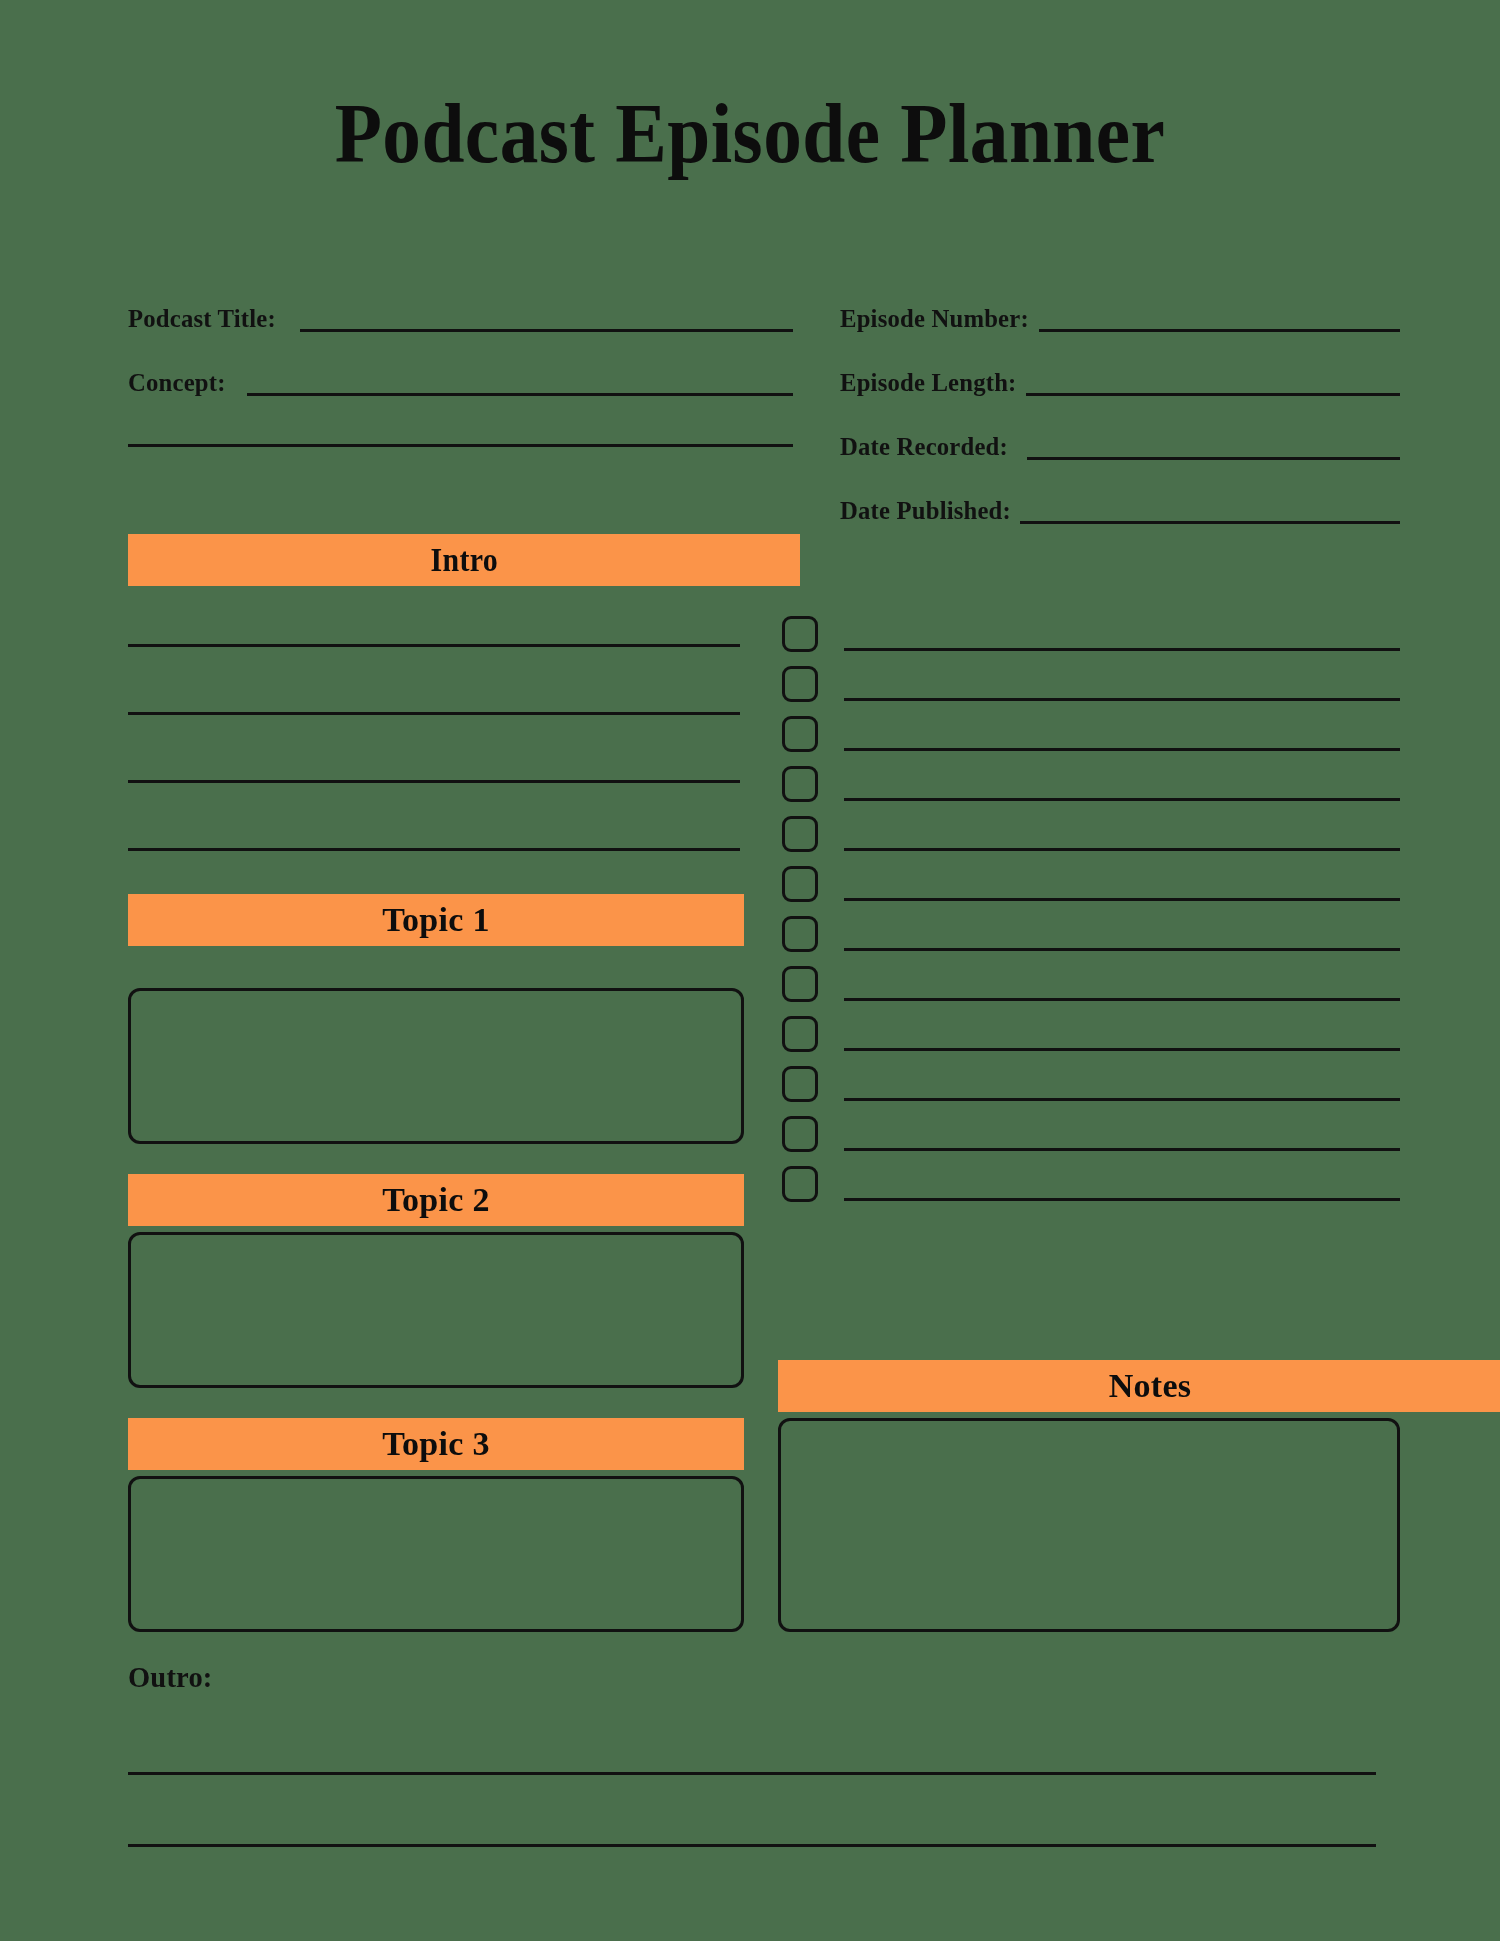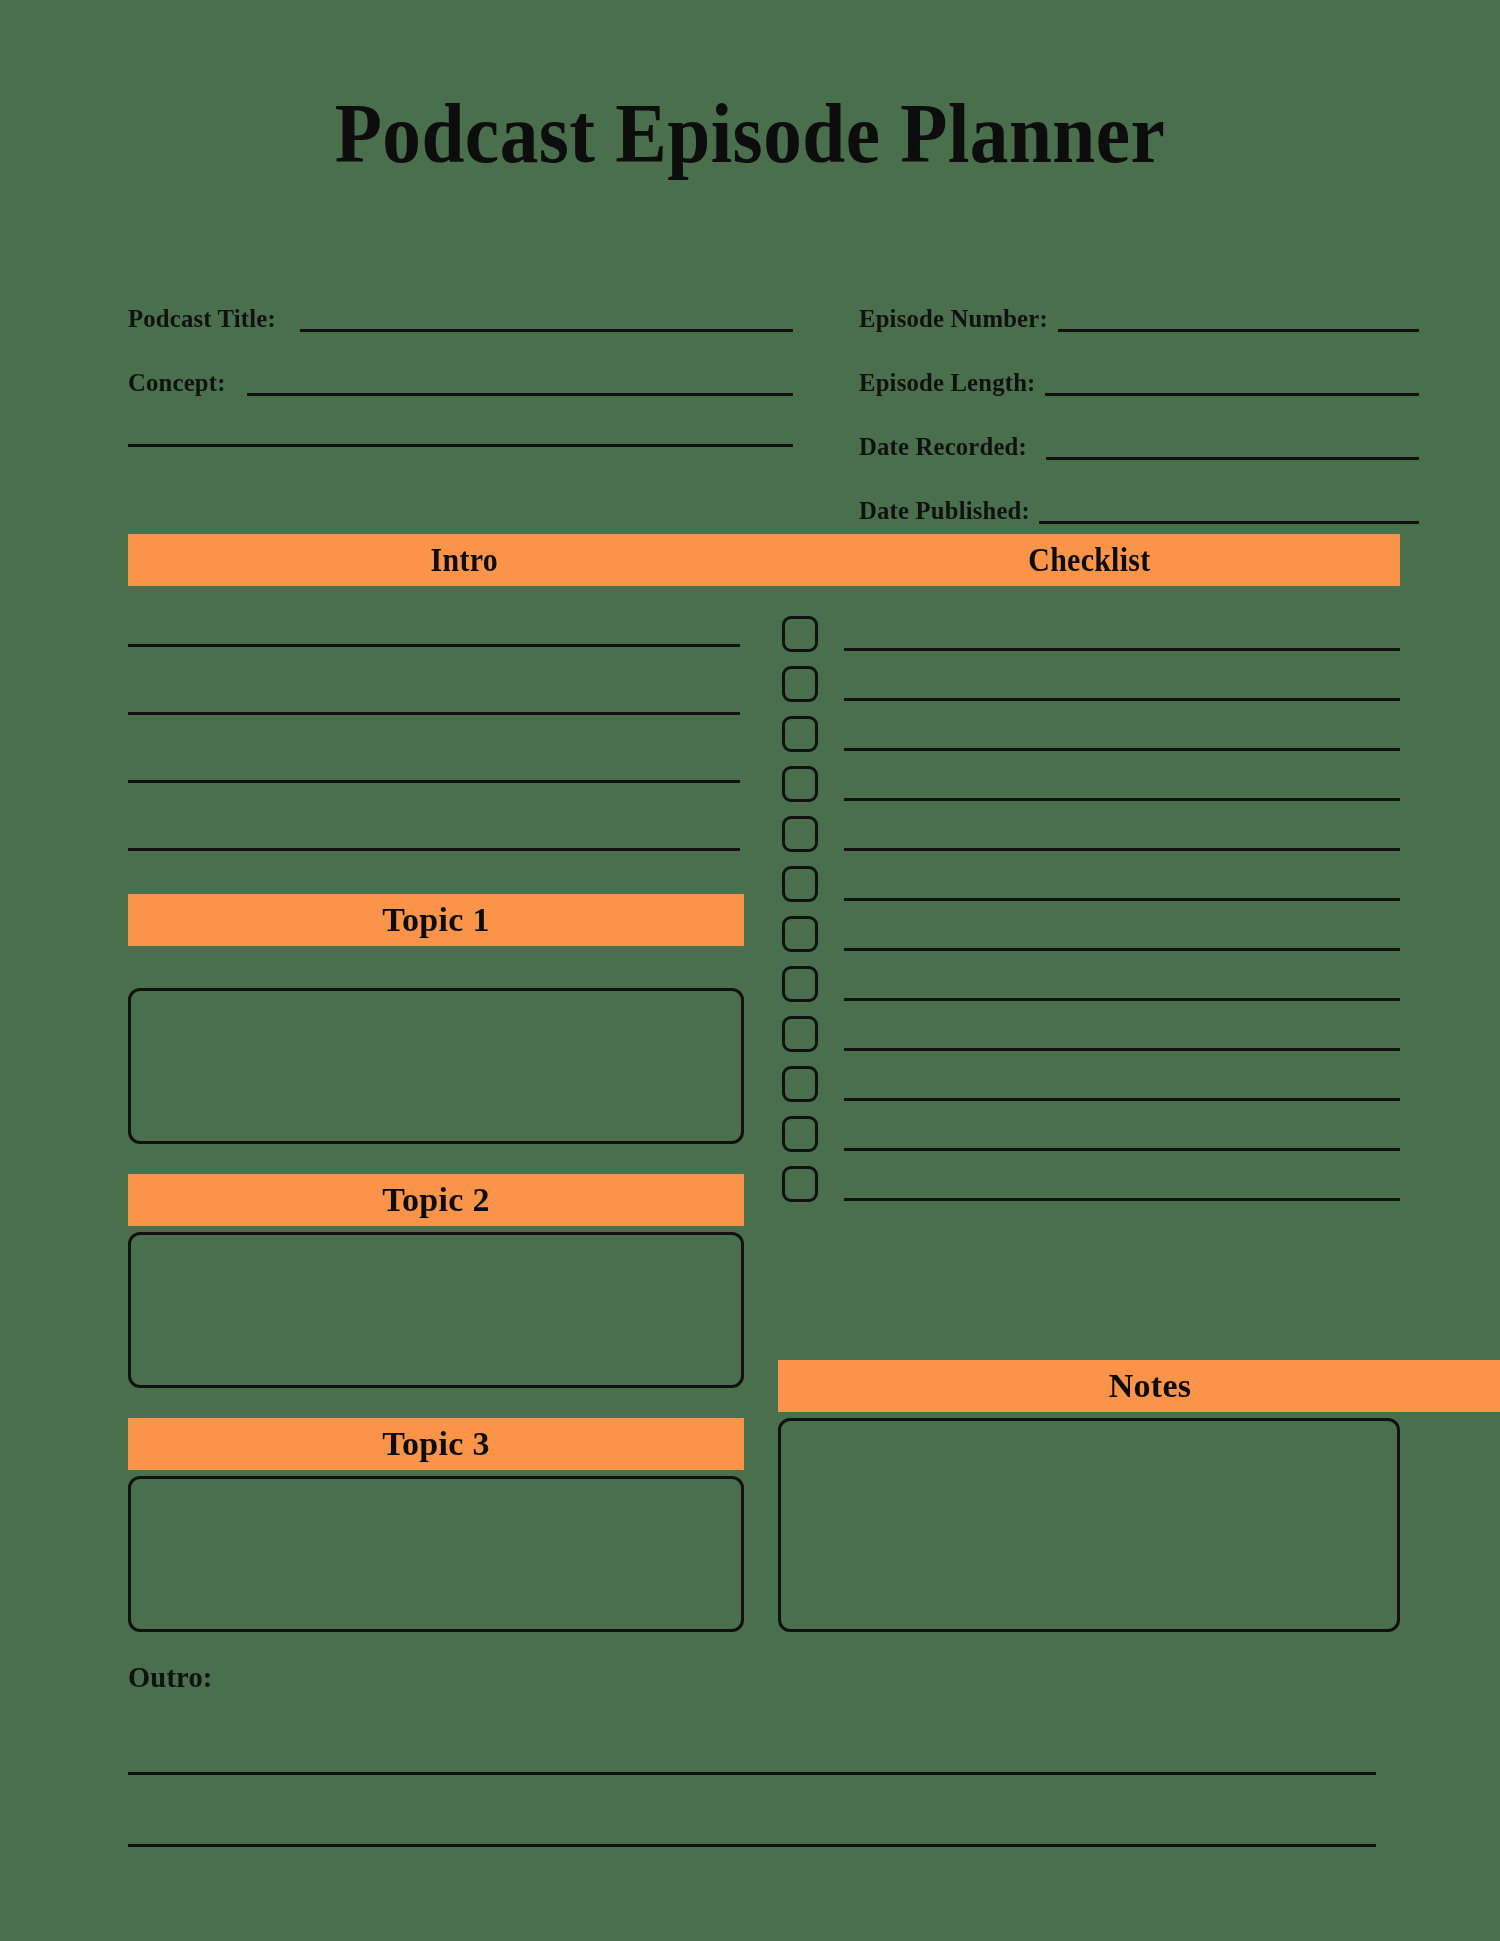--- a/index.html
+++ b/index.html
@@ -51,21 +51,20 @@
     position: absolute;
     left: 0;
     top: 0;
     width: 665px;
   }
   .meta-col-right {
     position: absolute;
     left: 712px;
     top: 0;
     width: 560px;
-    margin-left: 19px;
   }
 
   .field {
     display: flex;
     align-items: flex-end;
     height: 64px;
   }
   .field-label {
     font-weight: bold;
     font-size: 26px;
@@ -241,23 +240,20 @@
   <div class="bar" style="left:128px; top:1174px; width:616px; height:52px;">
     <span class="bar-text">Topic 2</span>
   </div>
   <div class="box" style="left:128px; top:1232px; width:616px; height:156px;"></div>
 
   <div class="bar" style="left:128px; top:1418px; width:616px; height:52px;">
     <span class="bar-text">Topic 3</span>
   </div>
   <div class="box" style="left:128px; top:1476px; width:616px; height:156px;"></div>
 
-  <div class="bar" style="left:778px; top:534px; width:622px; height:52px;">
-    <span class="bar-text condensed">Checklist</span>
-  </div>
 
   <div class="checklist">
 
     <div class="check-row">
       <span class="checkbox"></span>
       <span class="check-rule"></span>
     </div>
     <div class="check-row">
       <span class="checkbox"></span>
       <span class="check-rule"></span>

